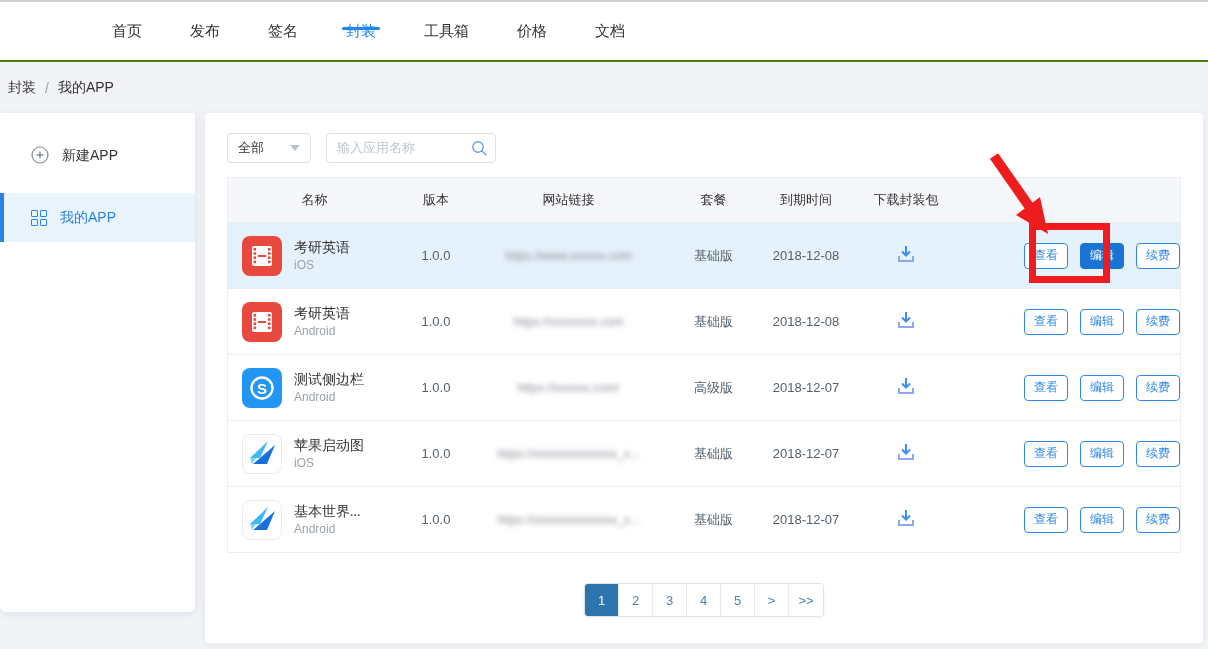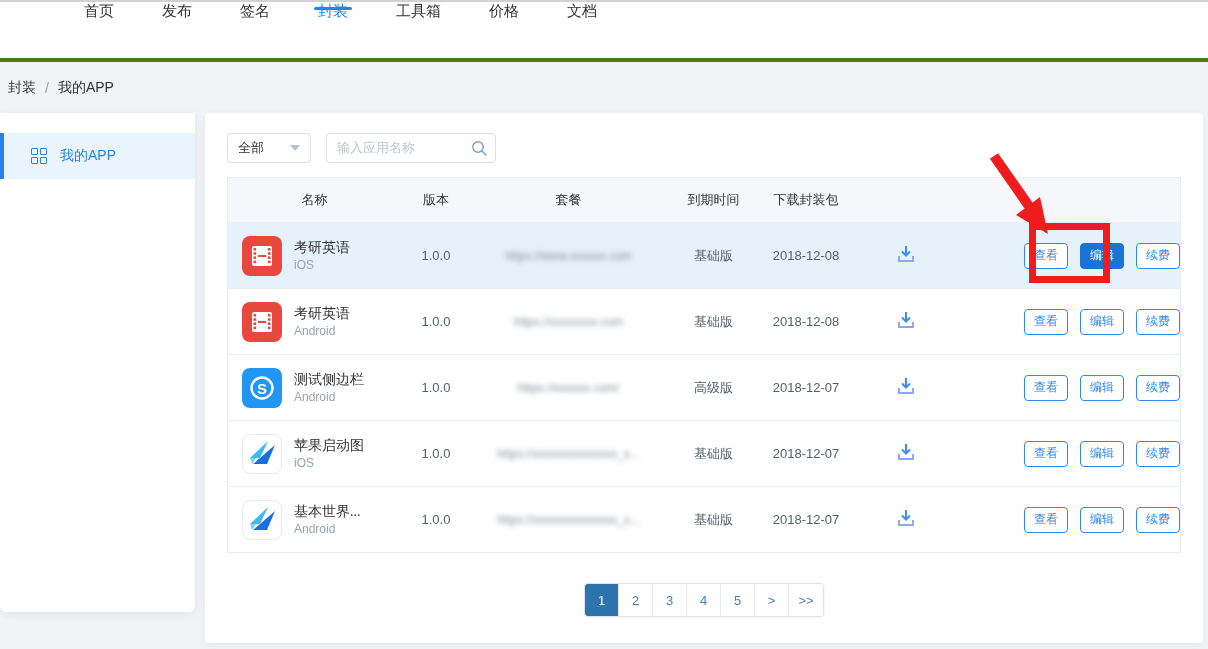--- a/index.html
+++ b/index.html
@@ -9,23 +9,23 @@
     background:#f1f3f6;
     font-family:"Liberation Sans","DejaVu Sans",sans-serif;
     overflow:hidden;
   }
 
   
   .topbar {
     position:absolute; top:0; left:0; width:1208px; height:62px;
     background:#fff;
     border-top:2px solid #cfd1d4;
-    border-bottom:4px solid #4d7c0f;
-    display:flex; align-items:flex-start;
-    padding-left:84px; 
+    border-bottom:2px solid #4d7c0f;
+    display:flex; align-items:center;
+    padding-left:112px; 
   }
   .nav-item {
     font-size:15px; color:#333; cursor:pointer;
     display:flex; align-items:center; position:relative;
     margin-right:48px;
   }
   .nav-item.active { color:#2086ee; }
   .nav-item.active::after {
     content:""; position:absolute; left:-4px; right:-4px; bottom:11px;
     height:3px; background:#2086ee; border-radius:1.5px;
@@ -160,20 +160,30 @@
     <div class="nav-item">文档</div>
   </div>
 
 <div class="breadcrumb">
   <span>封装</span>
   <span class="sep">/</span>
   <span>我的APP</span>
 </div>
 
 <div class="sidebar">
+  <div class="side-item">
+    <span>
+      <svg width="18" height="18" viewBox="0 0 18 18">
+        <circle cx="9" cy="9" r="8" fill="none" stroke="#8a9099" stroke-width="1.2"></circle>
+        <line x1="9" y1="5.5" x2="9" y2="12.5" stroke="#6b7280" stroke-width="1.2"></line>
+        <line x1="5.5" y1="9" x2="12.5" y2="9" stroke="#6b7280" stroke-width="1.2"></line>
+      </svg>
+    </span>
+    <span>新建APP</span>
+  </div>
   <div class="side-item active">
     <span class="grid-icon">
       <span></span>
         <span></span>
         <span></span>
         <span></span>
     </span>
     <span>我的APP</span>
   </div>
 </div>
@@ -193,20 +203,21 @@
           <line x1="11" y1="11" x2="15" y2="15" stroke="#6d9fe0" stroke-width="1.4" stroke-linecap="round"></line>
         </svg>
       </span>
     </div>
   </div>
 
   <div class="apptable">
     <div class="trow thead">
         <div class="tcell">名称</div>
         <div class="tcell">版本</div>
+        <div class="tcell">网站链接</div>
         <div class="tcell">套餐</div>
         <div class="tcell">到期时间</div>
         <div class="tcell">下载封装包</div>
       </div>
     <div id="table-body">
         <div class="trow data-row highlight">
           <div class="tcell name-cell">
             <span class="app-icon" style="background: rgb(232, 72, 62);">
               <svg width="26" height="26" viewBox="0 0 26 26">
                 <rect x="3" y="3" width="20" height="20" rx="2" fill="#fff"></rect>

